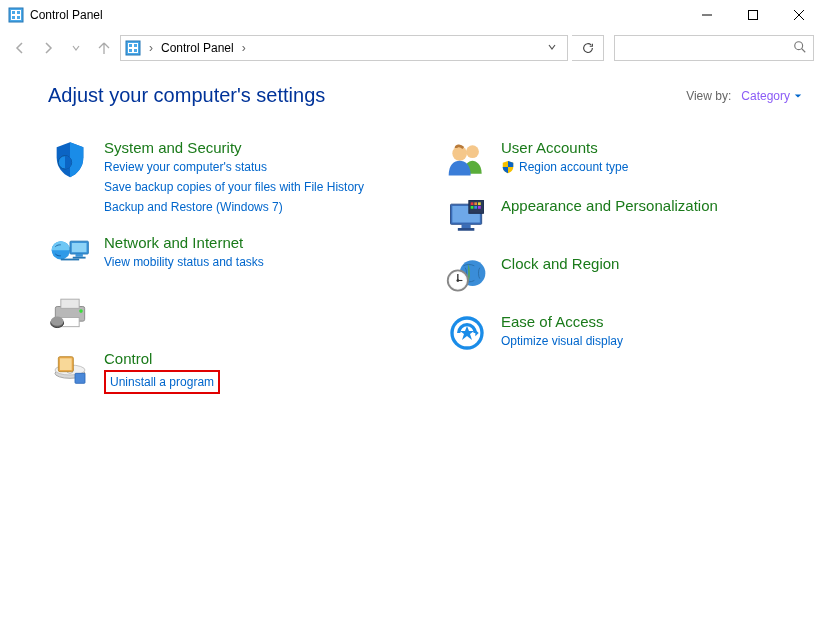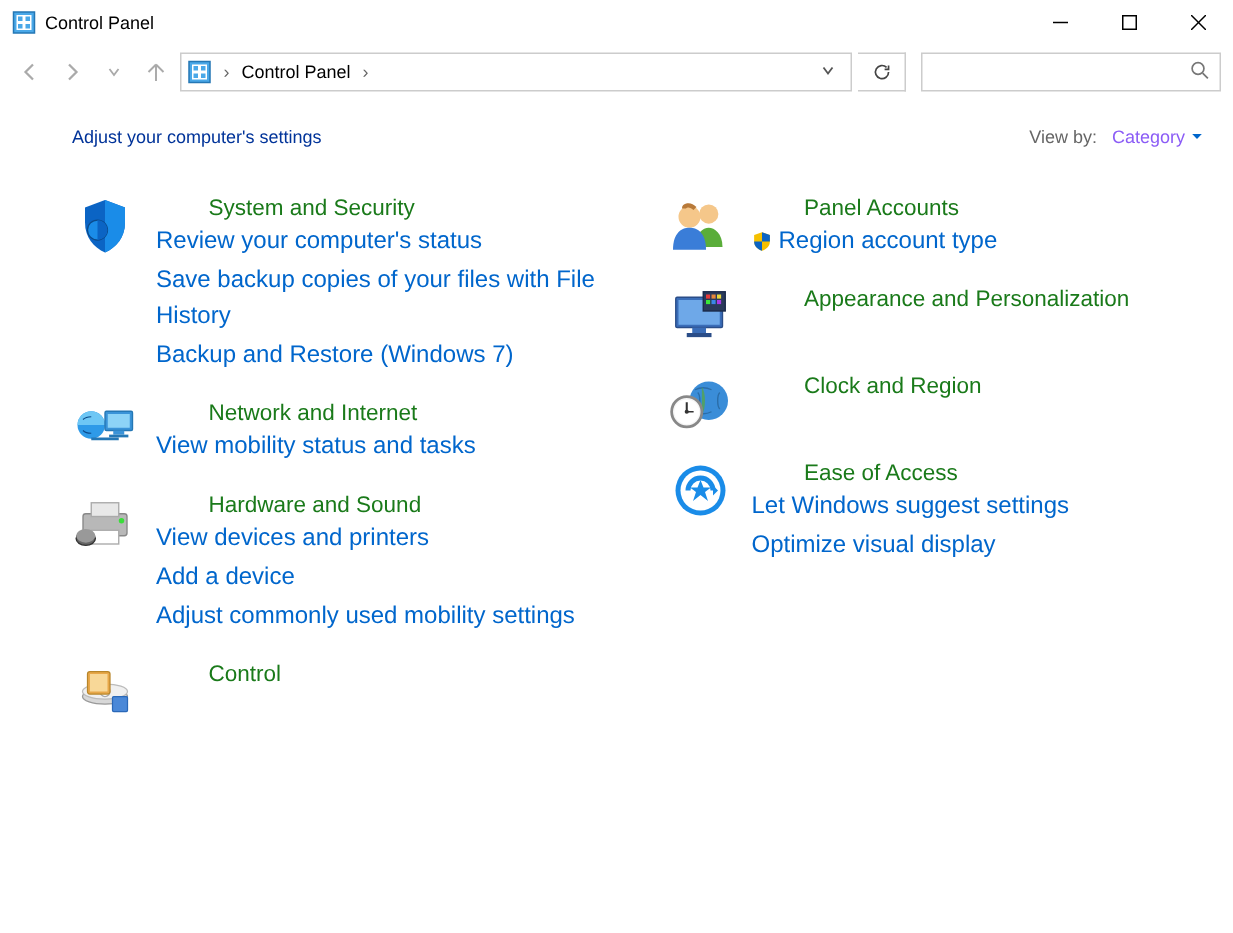--- a/index.html
+++ b/index.html
@@ -19,32 +19,32 @@
     .addr-sep { color: #666; padding: 0 4px; }
     .addr-text { color: #000; }
     .addr-dropdown { margin-left: auto; color: #666; padding: 0 6px; }
     .refresh-btn { width: 32px; height: 26px; border: 1px solid #ccc; border-left: none; display: flex; align-items: center; justify-content: center; cursor: pointer; }
     .search-box { width: 200px; height: 26px; border: 1px solid #ccc; display: flex; align-items: center; padding: 0 6px; margin-left: 6px; }
     .search-input { border: none; outline: none; flex: 1; font-size: 12px; }
     .search-icon { color: #666; }
     
     .content { padding: 18px 20px 20px 48px; }
     .header-row { display: flex; justify-content: space-between; align-items: center; margin-bottom: 32px; }
-    .heading { color: #003399; font-size: 12px; font-weight: 400; }
+    .heading { color: #003399; font-size: 20px; font-weight: 400; }
     .viewby { display: flex; align-items: flex-end; gap: 10px; font-size: 12px; }
     .viewby-label { color: #666; }
     .viewby-value { color: #8b5cf6; cursor: pointer; display: flex; align-items: center; gap: 4px; }
     
     .categories { display: flex; gap: 40px; }
     .column { flex: 1; display: flex; flex-direction: column; gap: 18px; }
     .category { display: flex; gap: 12px; align-items: flex-start; }
     .cat-icon { width: 44px; height: 40px; flex-shrink: 0; display: flex; align-items: center; justify-content: center; }
     .cat-body { display: flex; flex-direction: column; gap: 2px; }
-    .cat-title { color: #1a7a1a; font-size: 15px; cursor: pointer; margin-left: 35px; }
-    .cat-link { color: #0066cc; font-size: 16px; cursor: pointer; display: flex; align-items: center; gap: 4px; line-height: 1.5; }
+    .cat-title { color: #1a7a1a; font-size: 15px; cursor: pointer; }
+    .cat-link { color: #0066cc; font-size: 12px; cursor: pointer; display: flex; align-items: center; gap: 4px; line-height: 1.5; }
     .shield-icon-small { width: 14px; height: 14px; flex-shrink: 0; }
     .highlight-box { border: 2px solid #e00000; padding: 1px 4px; margin: 1px 0; display: inline-block; }
   </style>
 </head>
 <body>
 
 <div class="title-bar">
   <div class="title-left">
     <svg class="title-icon" viewBox="0 0 16 16">
       <rect x="1" y="1" width="14" height="14" fill="#4aa8e8" stroke="#2477b5"></rect>
@@ -189,59 +189,56 @@
         <div class="cat-icon">
           <svg width="44" height="40" viewBox="0 0 48 40">
             <rect x="8" y="14" width="32" height="16" rx="2" fill="#b8b8b8" stroke="#888"></rect>
             <rect x="14" y="6" width="20" height="10" fill="#e8e8e8" stroke="#aaa"></rect>
             <rect x="14" y="26" width="20" height="10" fill="#fff" stroke="#aaa"></rect>
             <circle cx="36" cy="19" r="2" fill="#3add3a"></circle>
             <ellipse cx="10" cy="32" rx="7" ry="5" fill="#666" stroke="#333"></ellipse>
             <ellipse cx="10" cy="30" rx="7" ry="5" fill="#999"></ellipse>
           </svg>
         </div>
-        <div class="cat-body">
-          <div class="cat-title">Hardware and Sound</div>
-          <div class="cat-link">View devices and printers</div>
-          <div class="cat-link">Add a device</div>
-          <div class="cat-link">Adjust commonly used mobility settings</div>
-        </div>
       </div>
 
       <div class="category">
         <div class="cat-icon">
           <svg width="40" height="40" viewBox="0 0 48 48">
             <ellipse cx="24" cy="28" rx="18" ry="6" fill="#d8d8d8" stroke="#999"></ellipse>
             <ellipse cx="24" cy="24" rx="18" ry="6" fill="#f0f0f0" stroke="#bbb"></ellipse>
             <circle cx="24" cy="24" r="4" fill="#fff" stroke="#aaa"></circle>
             <rect x="10" y="8" width="18" height="18" rx="2" fill="#e8a84a" stroke="#b8862a"></rect>
             <rect x="12" y="10" width="14" height="14" fill="#f8d898"></rect>
             <rect x="30" y="28" width="12" height="12" rx="1" fill="#4a88d8" stroke="#2a68b8"></rect>
           </svg>
         </div>
         <div class="cat-body">
           <div class="cat-title">Control</div>
+          <div class="highlight-box">
+            <div class="cat-link">Uninstall a program</div>
+          </div>
         </div>
       </div>
     </div>
 
     <div class="column">
 
       <div class="category">
         <div class="cat-icon">
           <svg width="44" height="40" viewBox="0 0 48 40">
             <circle cx="30" cy="12" r="7" fill="#f5c78a"></circle>
             <path d="M20 36 C20 26 26 22 30 22 C34 22 40 26 40 36 Z" fill="#5aad3a"></path>
             <circle cx="16" cy="14" r="8" fill="#f5c78a"></circle>
             <path d="M4 38 C4 26 10 22 16 22 C22 22 28 26 28 38 Z" fill="#3a7dd8"></path>
             <path d="M12 8 C12 6 16 4 20 8" stroke="#b87a3a" stroke-width="3" fill="none"></path>
           </svg>
         </div>
         <div class="cat-body">
-          <div class="cat-title">Panel Accounts</div>
+          <div class="cat-title">User Accounts</div>
           <div class="cat-link">
             <svg class="shield-icon-small" viewBox="0 0 16 16">
               <path d="M8 1 L14 3 L14 8 C14 12 11 14 8 15 C5 14 2 12 2 8 L2 3 Z" fill="#f5c000"></path>
               <path d="M8 1 L14 3 L14 8 L8 8 Z" fill="#0b64c4"></path>
               <path d="M2 8 L8 8 L8 15 C5 14 2 12 2 8 Z" fill="#0b64c4"></path>
             </svg>
             <span>Region account type</span>
           </div>
         </div>
       </div>
@@ -291,20 +288,19 @@
           <svg width="40" height="40" viewBox="0 0 48 48">
             <circle cx="24" cy="24" r="20" fill="#1a8ce8"></circle>
             <circle cx="24" cy="24" r="16" fill="#fff"></circle>
             <path d="M24 10 L28 20 L38 20 L30 26 L34 38 L24 30 L14 38 L18 26 L10 20 L20 20 Z" fill="#1a8ce8" transform="scale(0.6) translate(16 16)"></path>
             <path d="M14 24 A10 10 0 0 1 34 24" fill="none" stroke="#1a8ce8" stroke-width="4"></path>
             <polygon points="34,20 38,24 34,28" fill="#1a8ce8"></polygon>
           </svg>
         </div>
         <div class="cat-body">
           <div class="cat-title">Ease of Access</div>
-          <div class="cat-link">Let Windows suggest settings</div>
           <div class="cat-link">Optimize visual display</div>
         </div>
       </div>
 
     </div>
   </div>
 </div>
 
 </body></html>

